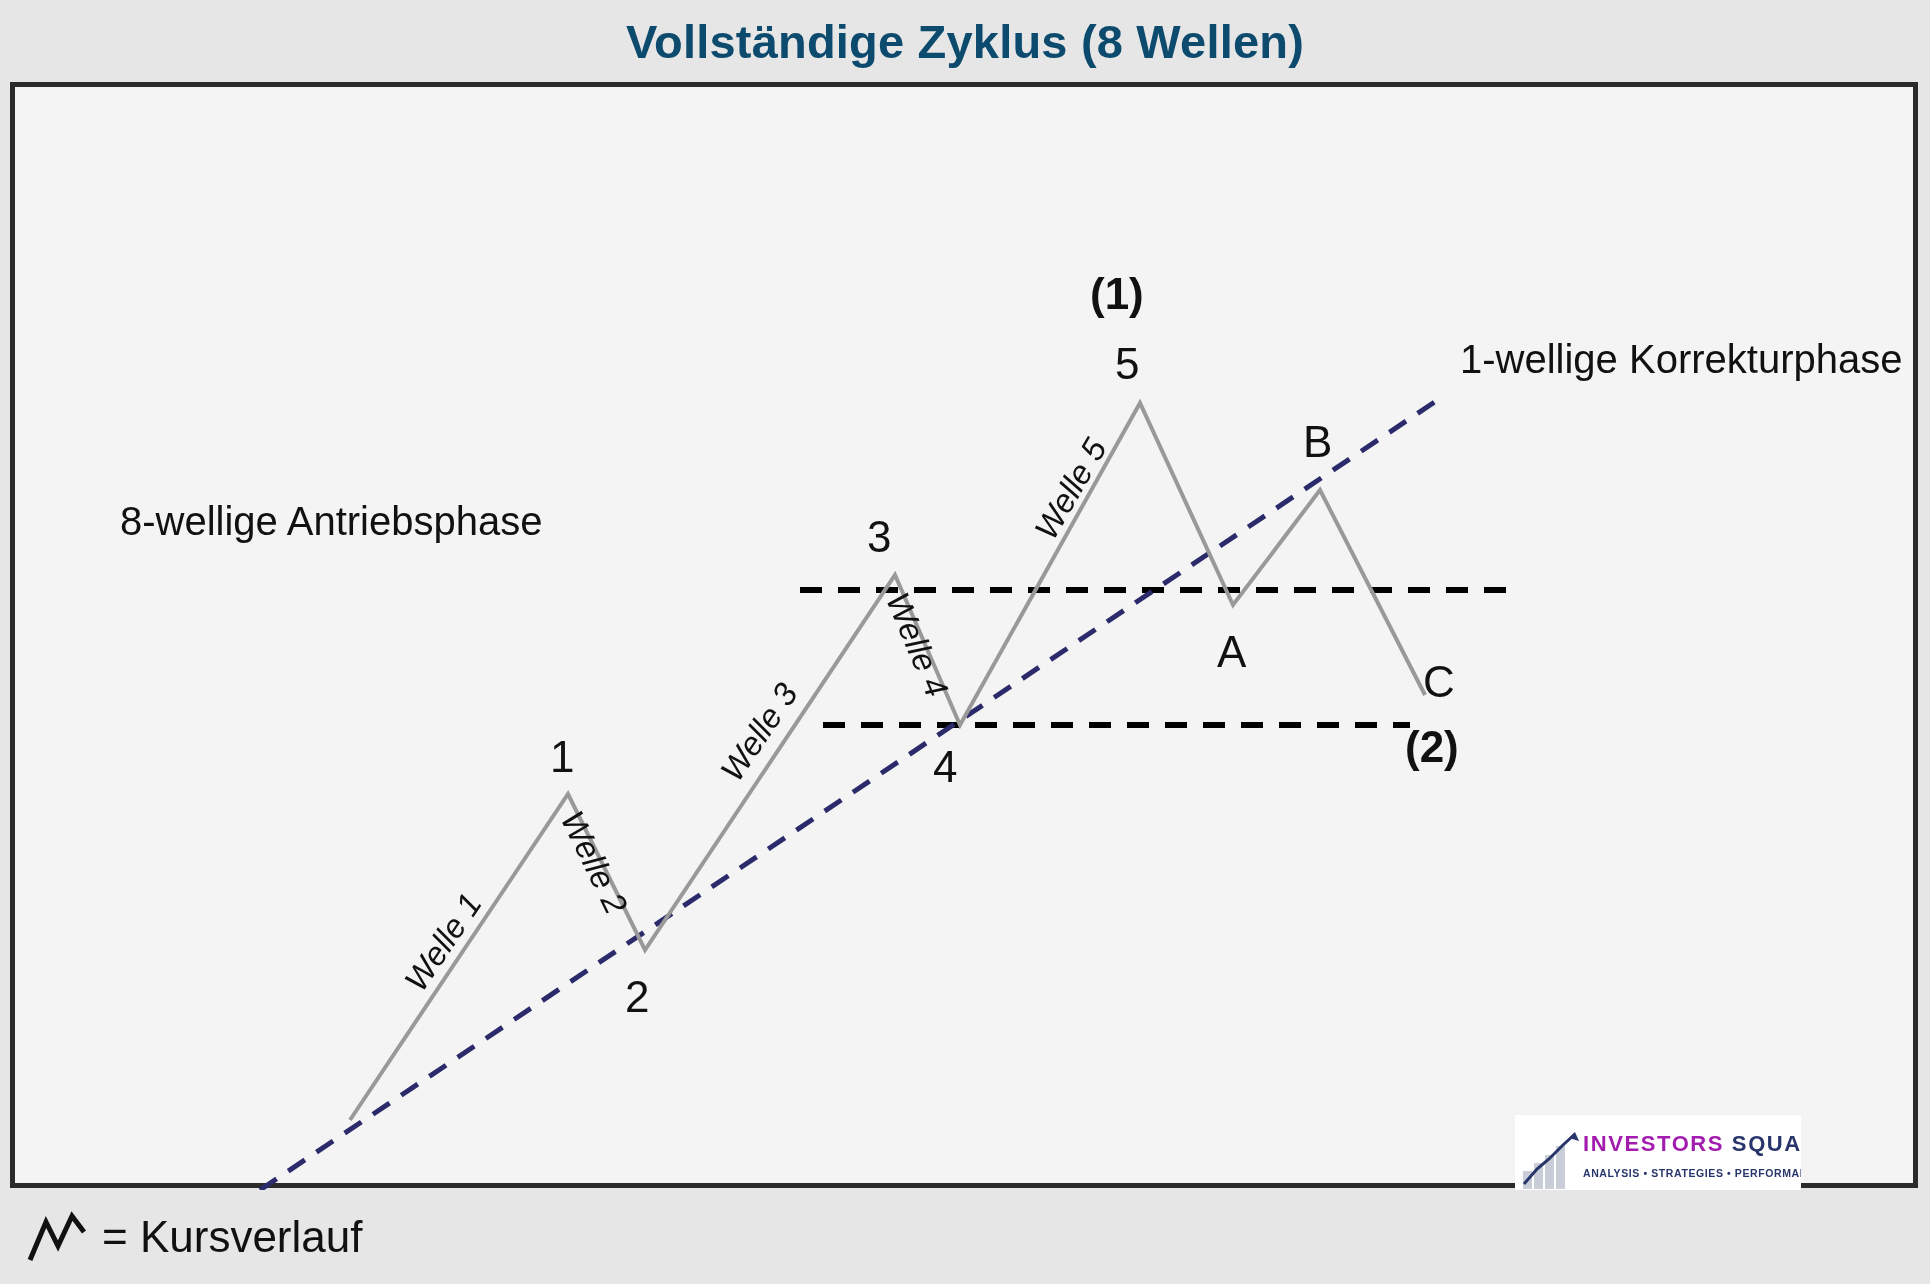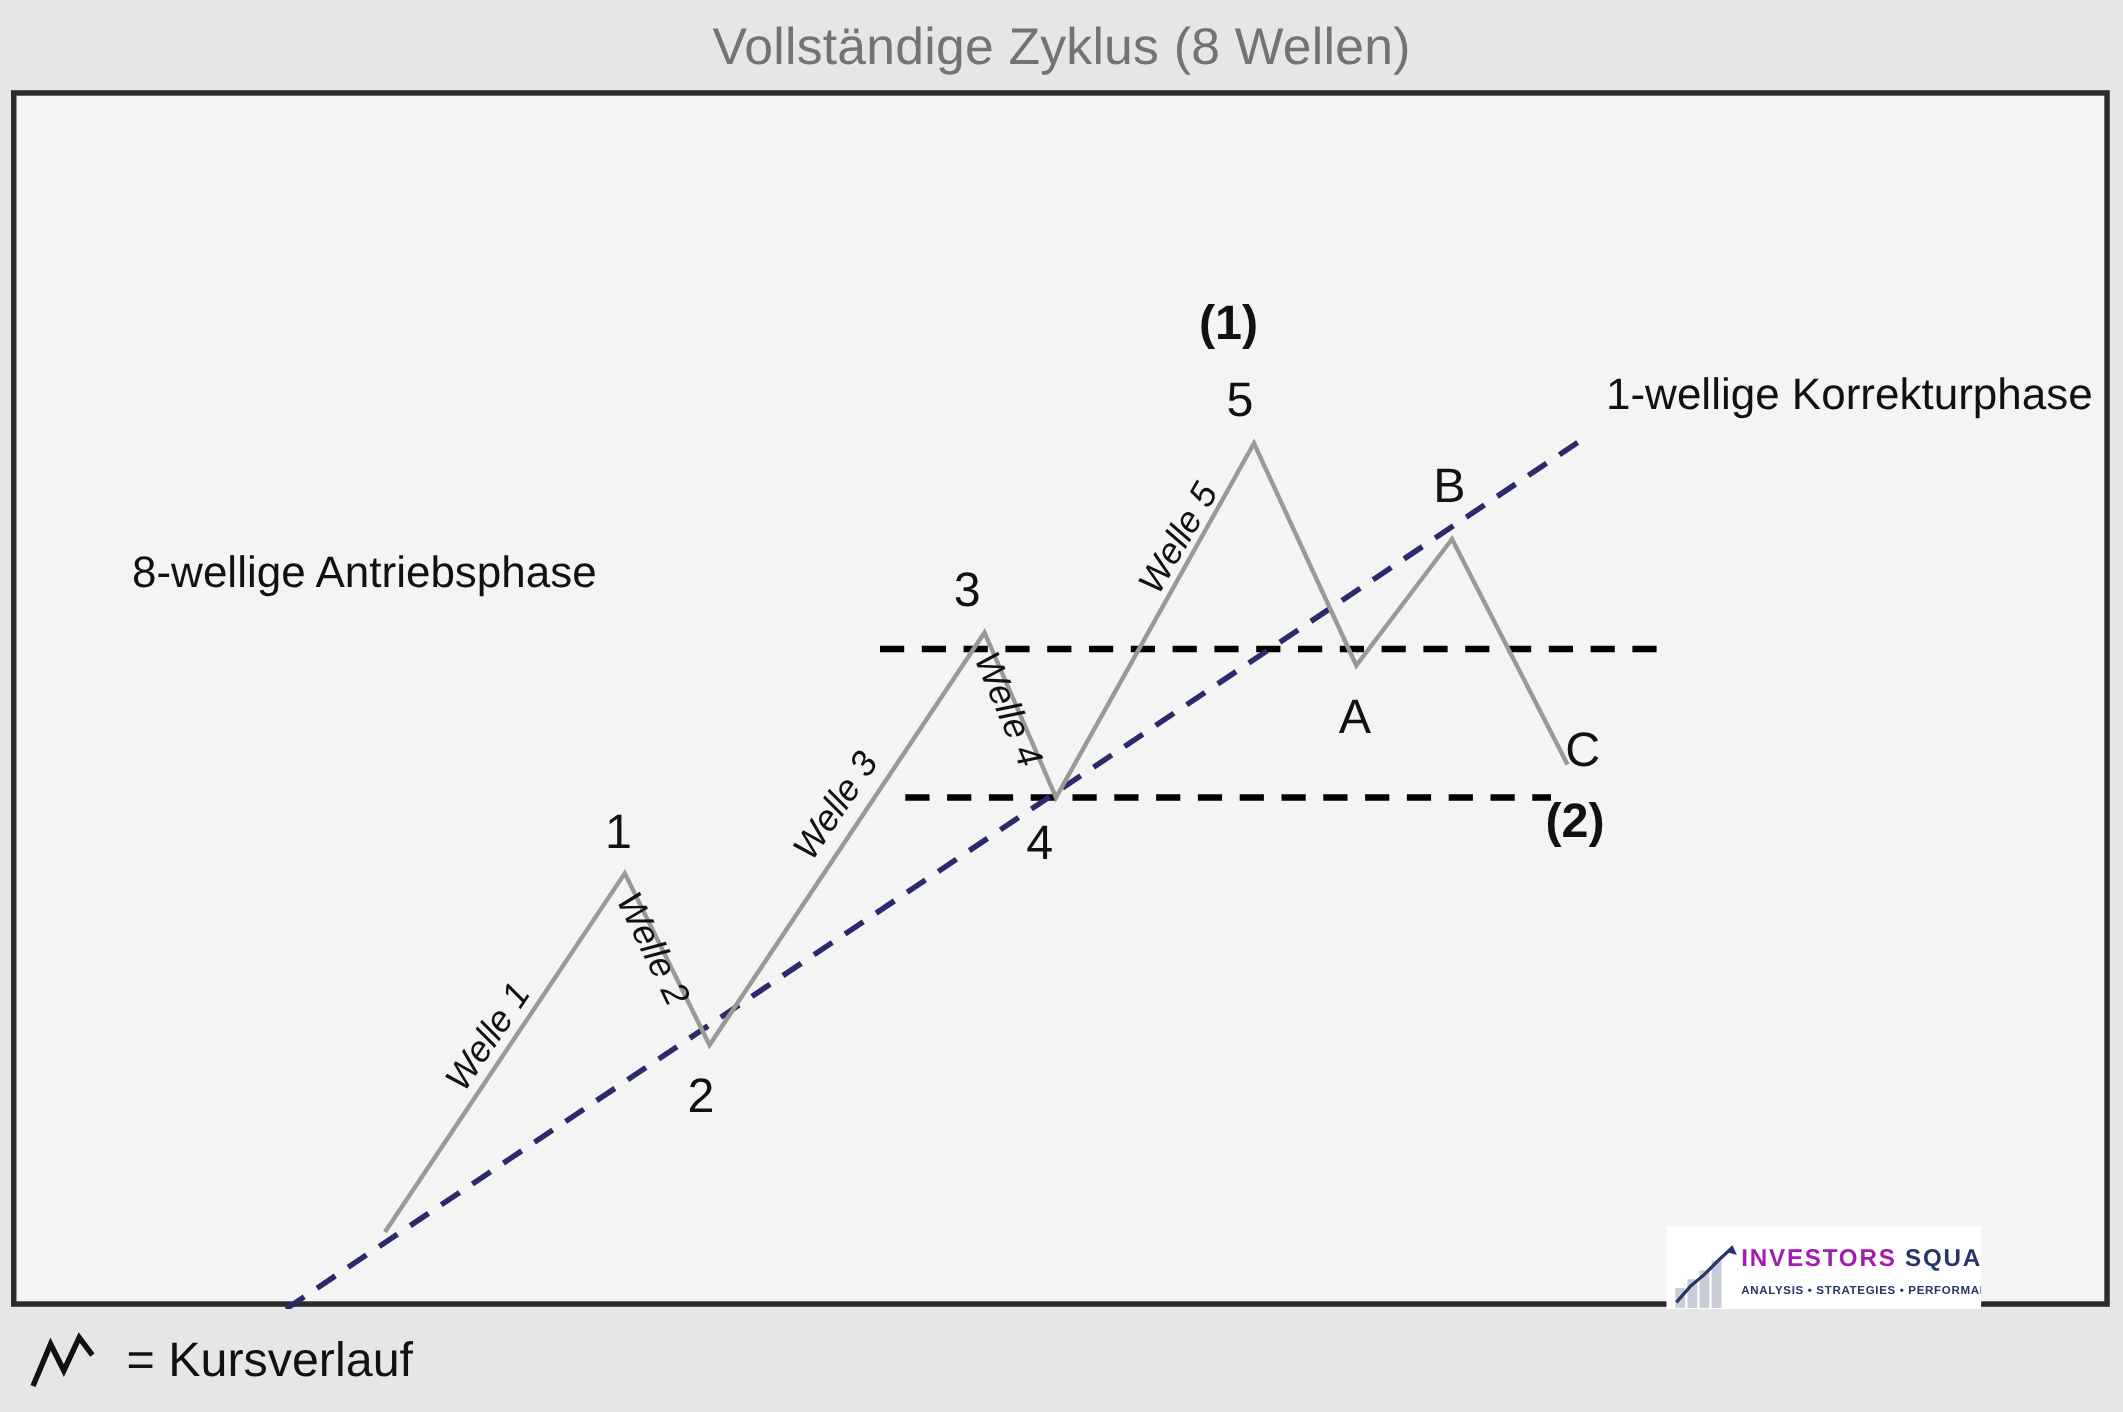--- a/index.html
+++ b/index.html
@@ -13,21 +13,21 @@
   }
   #page-wrap{position:relative;width:1930px;height:1284px;}
 
   
   #title-bar{
     position:absolute;left:0;top:0;width:1930px;height:82px;
     background:#e6e6e6;
     display:flex;align-items:center;justify-content:center;
   }
   #title-text{
-    font-size:47px;font-weight:400;color:#737373;
+    font-size:47px;font-weight:700;color:#0c4a6e;
     letter-spacing:0.2px;
     white-space:nowrap;
   }
 
   
   #chart-frame{
     position:absolute;left:10px;top:82px;
     width:1908px;height:1106px;
     background:#f4f4f4;
     border:5px solid #2b2b2b;
@@ -68,21 +68,21 @@
     position:absolute;left:68px;top:52px;
     font-size:10.5px;font-weight:700;color:#27356b;
     letter-spacing:0.6px;white-space:nowrap;
   }
 
   
   #footer-legend{
     position:absolute;left:0;top:1190px;
     width:1930px;height:94px;
     background:#e6e6e6;
-    display:flex;align-items:center;gap:13px;
+    display:flex;align-items:center;
   }
   #legend-icon{margin-left:26px;display:block;}
   #legend-text{
     margin-left:14px;font-size:44px;color:#111;white-space:nowrap;
   }
 </style>
 </head>
 <body>
 
 <div id="page-wrap">

